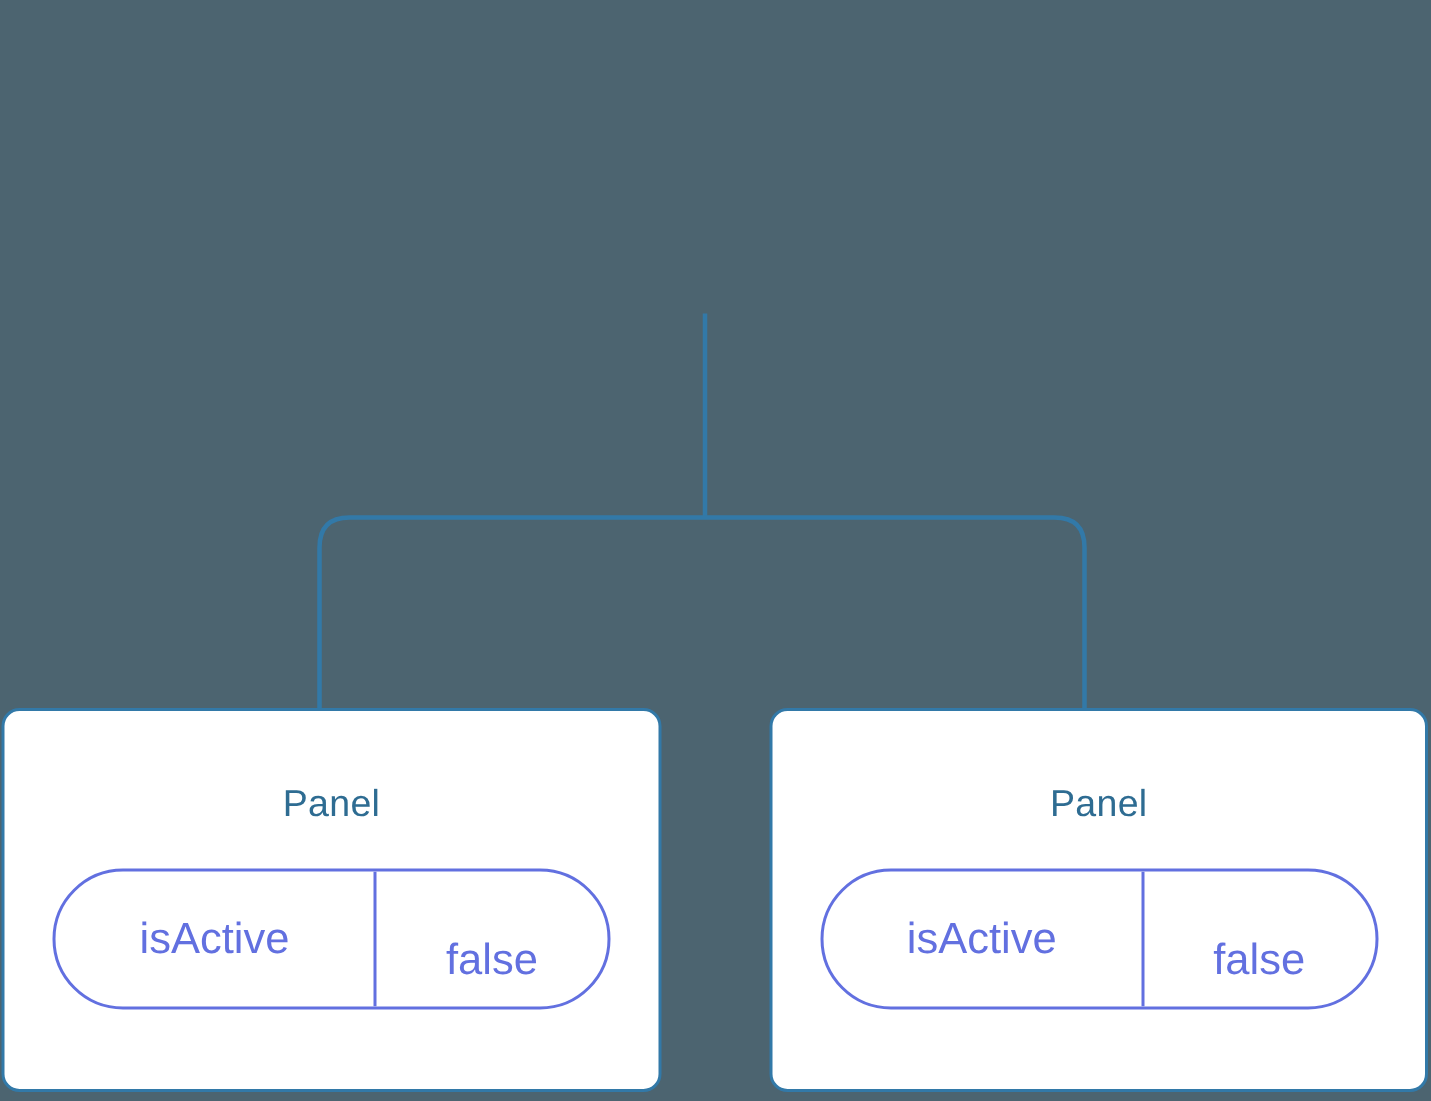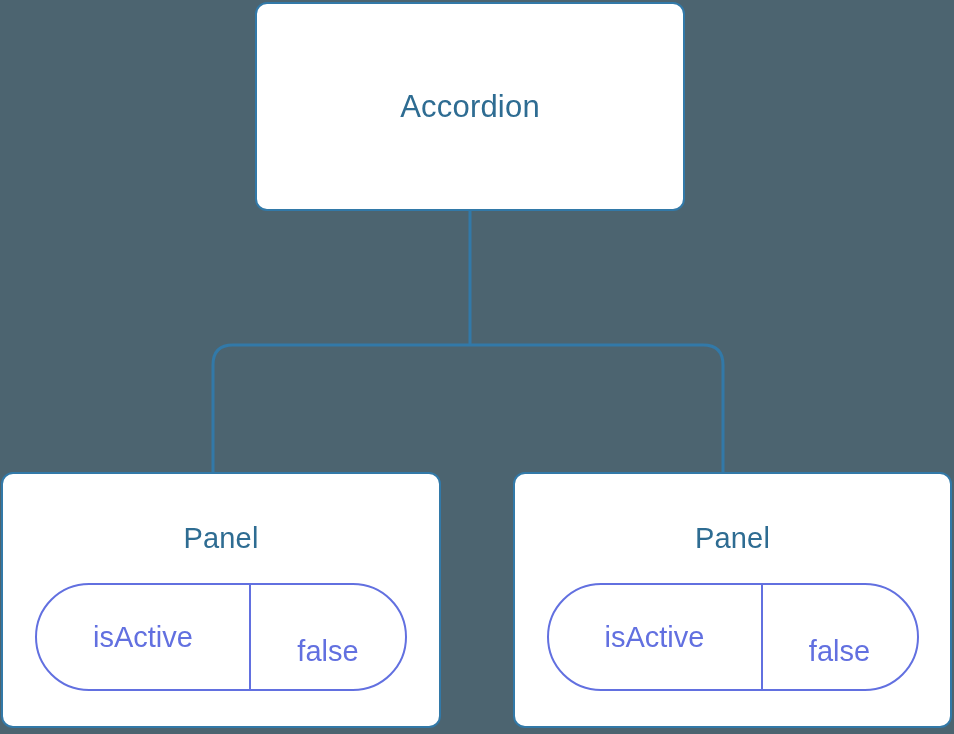--- a/index.html
+++ b/index.html
@@ -74,32 +74,32 @@
   }
   #node-panel-0 {
     left: 1px;
     width: 440px;
   }
   #node-panel-1 {
     left: 513px;
     width: 439px;
   }
   .panel-card .node-title {
-    font-size: 29px;
+    font-size: 25px;
   }
 
   
   .prop-pill {
     margin-top: 30px;
     display: flex;
     align-items: stretch;
     border: 2px solid #6270e0;
     border-radius: 999px;
     background: #ffffff;
-    height: 108px;
+    height: 94px;
     box-sizing: border-box;
     overflow: hidden;
   }
   .prop-key,
   .prop-value {
     display: flex;
     align-items: center;
     justify-content: center;
     color: #6270e0;
     font-size: 29px;
@@ -123,23 +123,20 @@
 
   <svg id="connector-layer" viewBox="0 0 954 734" width="954" height="734" xmlns="http://www.w3.org/2000/svg">
 
     <path d="M 470 209 L 470 345" fill="none" stroke="#3279a8" stroke-width="3" stroke-linecap="butt"></path>
 
     <path d="M 470 345 L 233 345 Q 213 345 213 365 L 213 474" fill="none" stroke="#3279a8" stroke-width="3" stroke-linecap="butt"></path>
 
     <path d="M 470 345 L 703 345 Q 723 345 723 365 L 723 474" fill="none" stroke="#3279a8" stroke-width="3" stroke-linecap="butt"></path>
   </svg>
 
-  <div class="node-card" id="node-accordion">
-    <div class="node-title">Accordion</div>
-  </div>
 
   <div class="node-card panel-card" id="node-panel-0">
     <div class="node-title">Panel</div>
     <div class="prop-pill">
       <div class="prop-key">isActive</div>
       <div class="prop-value">false</div>
     </div>
   </div>
 
   <div class="node-card panel-card" id="node-panel-1">

